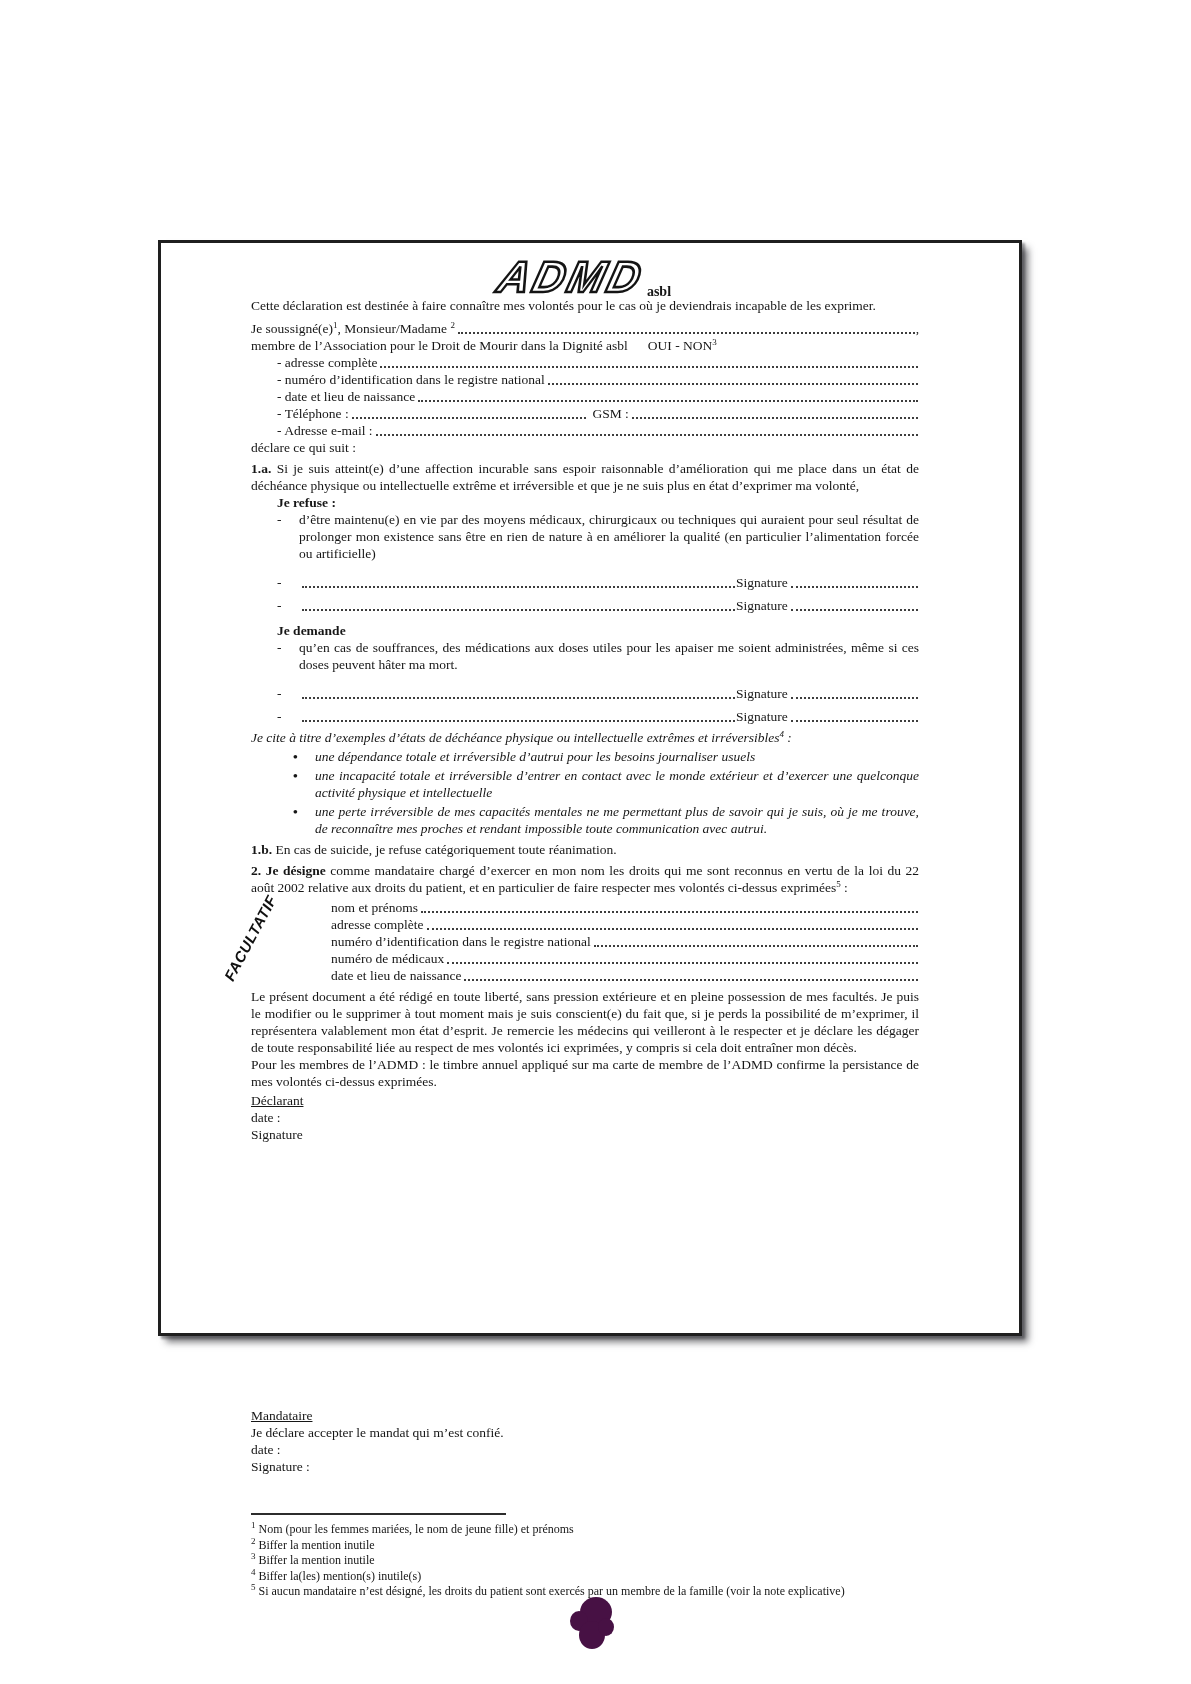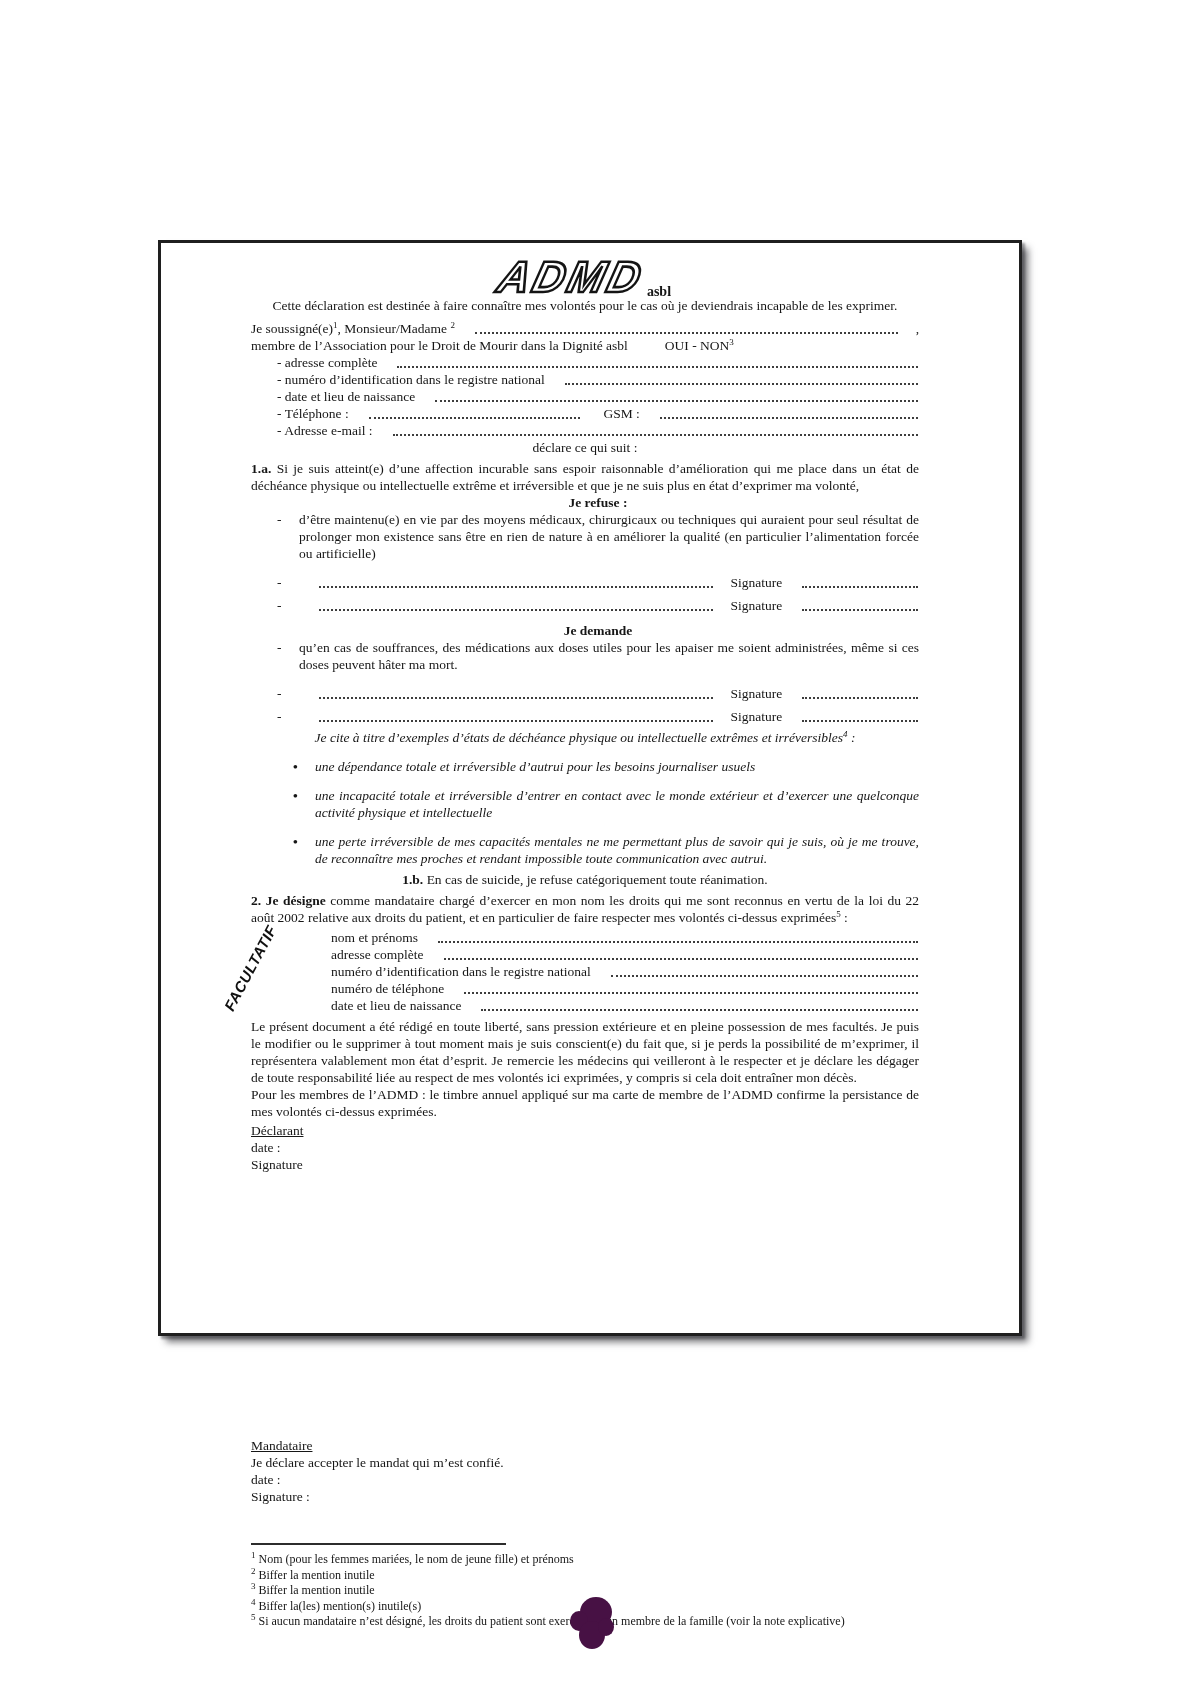--- a/index.html
+++ b/index.html
@@ -23,30 +23,30 @@
     letter-spacing:3px; color:#ffffff; -webkit-text-stroke:2.6px #141414;
     transform:skewX(-14deg); padding-right:4px;
   }
   .logo-suffix { font-weight:bold; font-size:14px; position:relative; top:4px; }
   
   .title-box {
     border:2px solid #3c3c3c; box-shadow:0 0 0 1px #adadad;
     text-align:center; font-weight:bold; font-size:17.5px;
     padding:2px 0 3px 0; margin:0 0 9px 0; letter-spacing:0.2px;
   }
-  p { margin:0;text-align:center; }
+  p { margin:0; }
   .para { text-align:justify; }
-  .mt2 { margin-top:12px; } .mt6 { margin-top:6px; }
+  .mt2 { margin-top:2px; } .mt6 { margin-top:6px; }
   .mt8 { margin-top:8px; } .mt10 { margin-top:4px; } .mt12 { margin-top:12px; }
   .nowrap { white-space:nowrap; }
   .bold { font-weight:bold; }
   .italic { font-style:italic; }
   sup { font-size:9px; line-height:0; }
   
-  .line { display:flex; align-items:flex-end;gap:17px; }
+  .line { display:flex; align-items:flex-end; }
   .line > span { white-space:nowrap; }
   .leader {
     flex:1 1 auto; min-width:10px; height:0;
     border-bottom:2px dotted #3d3d3d; margin:0 1px 3px 3px;
   }
   .leader.l-mid { flex:0.82 1 auto; margin-right:6px; }
   .leader.l-sig { flex:3.4 1 auto; }
   .leader.l-end { flex:1 1 auto; }
   .ind1 { margin-left:26px; }
   .ouinon { margin-left:20px; }
@@ -196,21 +196,21 @@
         </div>
         <div class="line">
           <span>adresse complète</span>
           <span class="leader"></span>
         </div>
         <div class="line">
           <span>numéro d’identification dans le registre national</span>
           <span class="leader"></span>
         </div>
         <div class="line">
-          <span>numéro de téléphone</span>
+          <span>numéro de médicaux</span>
           <span class="leader"></span>
         </div>
         <div class="line">
           <span>date et lieu de naissance</span>
           <span class="leader"></span>
         </div>
       </div>
     </div>
 
     <p class="para mt10">Le présent document a été rédigé en toute liberté, sans pression extérieure et en pleine possession de mes facultés. Je puis le modifier ou le supprimer à tout moment mais je suis conscient(e) du fait que, si je perds la possibilité de m’exprimer, il représentera valablement mon état d’esprit.  Je remercie les médecins qui veilleront à le respecter et je déclare les dégager de toute responsabilité liée au respect de mes volontés ici exprimées, y compris si cela doit entraîner mon décès.</p>

